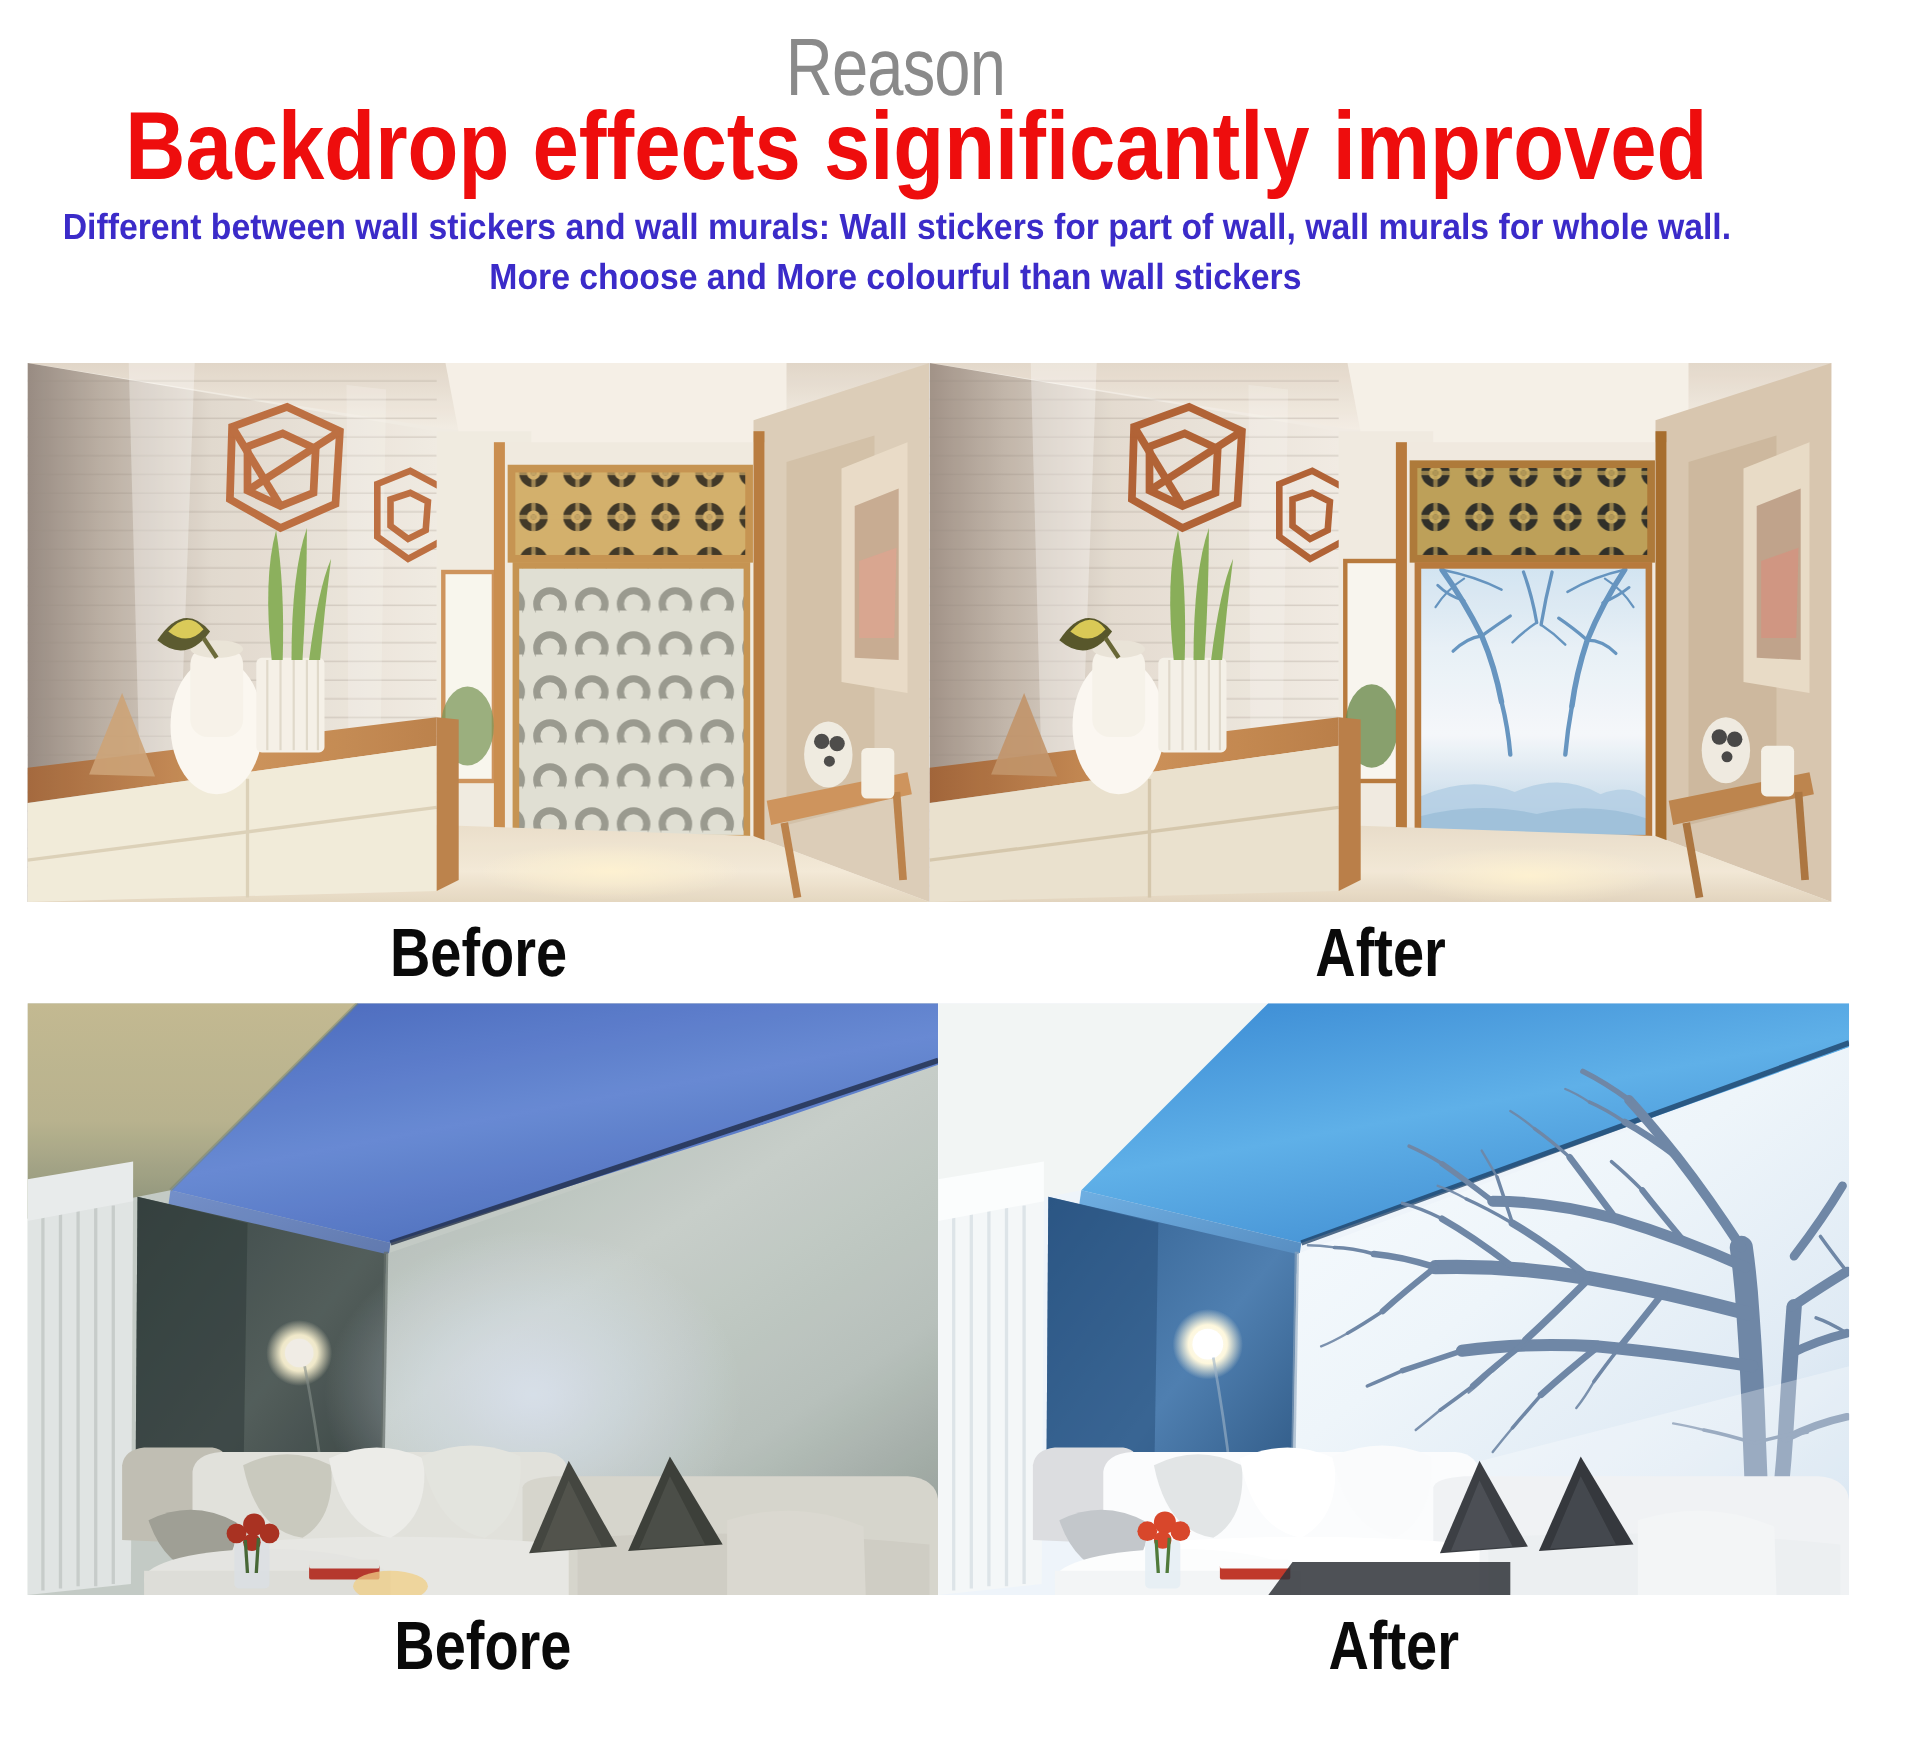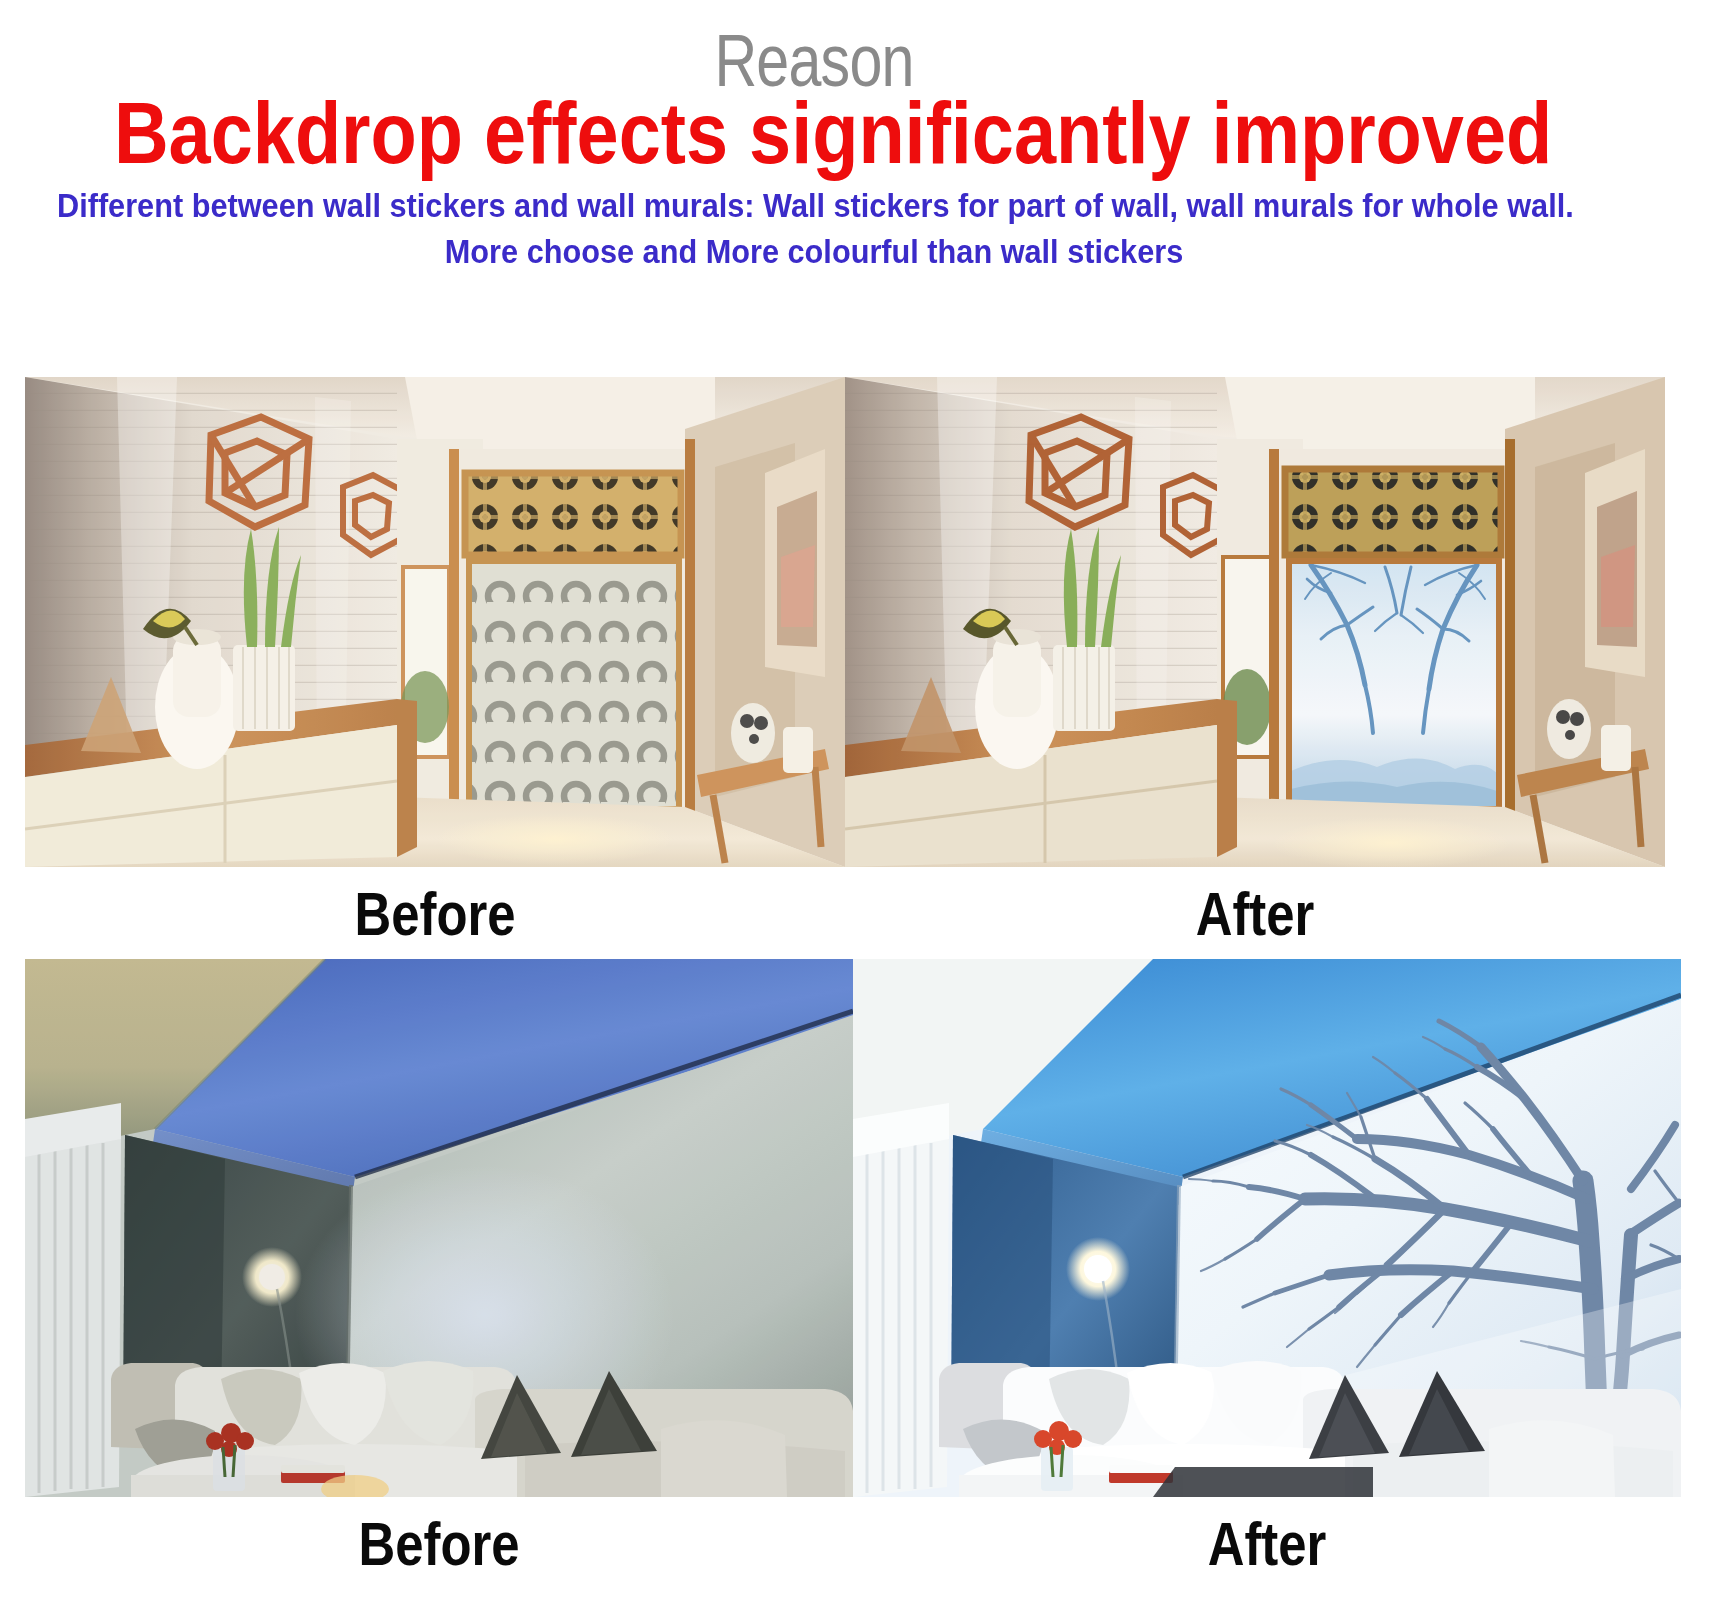--- a/index.html
+++ b/index.html
@@ -63,21 +63,20 @@
     margin: 2px 0 0 0;
     white-space: nowrap;
   }
 
   
   .grid {
     position: absolute;
     left: 0;
     top: 330px;
     width: 1444px;
-    margin-top: 47px;
   }
   .row {
     display: flex;
     justify-content: space-between;
     align-items: flex-start;
   }
   .cell { position: relative; }
 
   .photo {
     display: block;

